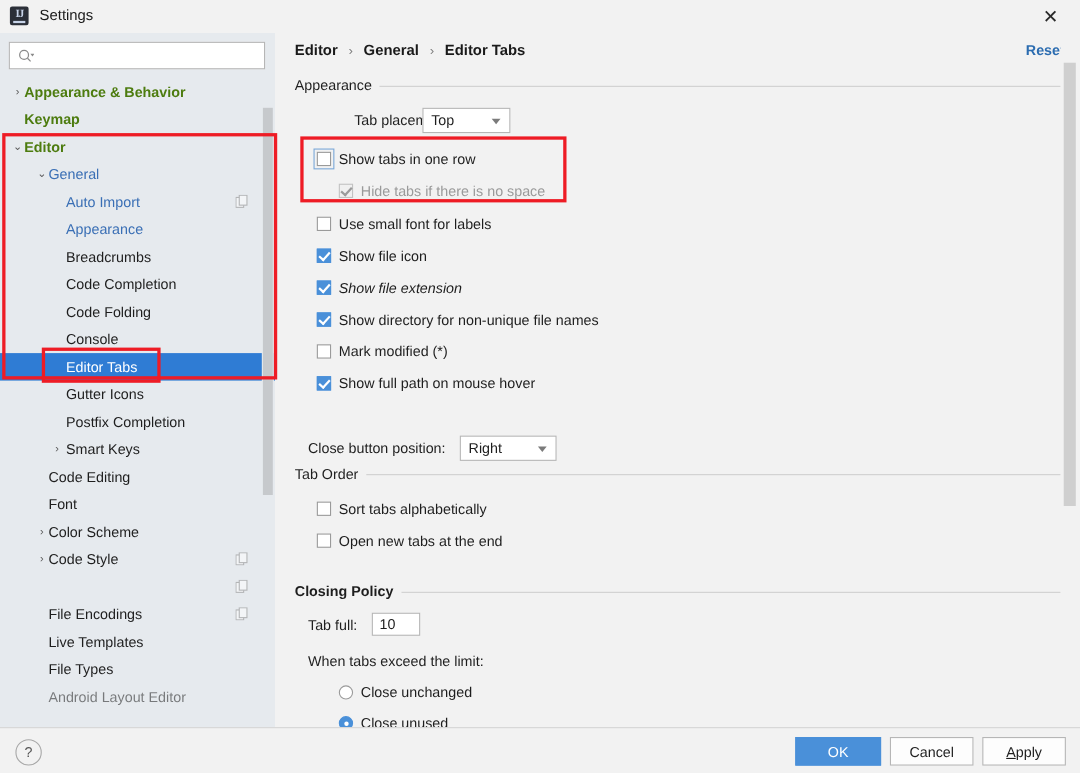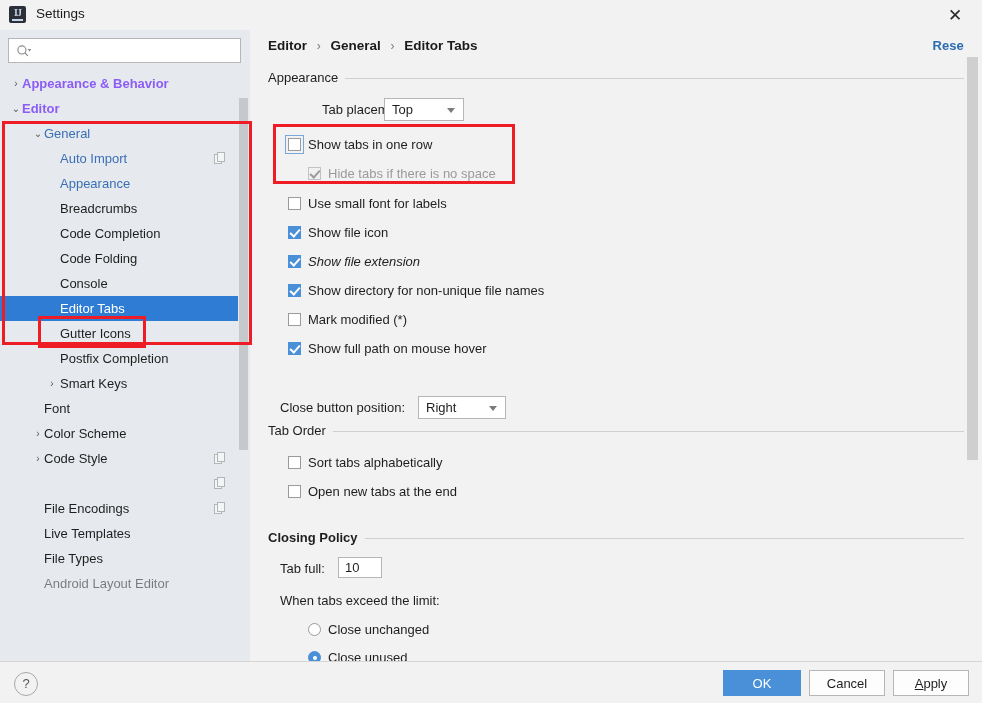--- a/index.html
+++ b/index.html
@@ -33,21 +33,21 @@
                 background:transparent;font-family:inherit;font-size:12.5px;color:#1e1e1e;}
 
   .tree{position:absolute;left:0;top:41px;width:250px;height:590px;overflow:hidden;}
   .tree-item{position:relative;height:25px;line-height:25px;white-space:nowrap;cursor:pointer;}
   .tree-item .arrow{position:absolute;width:12px;height:25px;line-height:25px;text-align:center;
                     font-size:10px;color:#5a5a5a;}
   .tree-item .lbl{position:absolute;font-size:13px;}
   .tree-item .copy-ic{position:absolute;right:24px;top:6px;width:12px;height:12px;opacity:.55;}
   .tree-item.selected{background:#2f7cd4;}
   .tree-item.selected .lbl{color:#ffffff;}
-  .bold{font-weight:bold;color:#8b5cf6;}
+  .bold{font-weight:bold;color:#4d7c0f;}
   .bluelbl{color:#3a6fb5;}
   .clipped{opacity:.55;}
 
   .sb-track{position:absolute;left:238px;top:41px;width:11px;height:590px;background:#e6eaee;}
   .sb-thumb{position:absolute;left:239px;top:68px;width:9px;height:352px;background:#c6c9cc;}
 
   
   .content{position:absolute;left:250px;top:30px;width:732px;height:631px;background:#f2f2f2;}
   .breadcrumb{position:absolute;left:18px;top:8px;font-size:13.5px;font-weight:bold;color:#1a1a1a;}
   .breadcrumb .sep{color:#7c7c7c;font-weight:normal;margin:0 6px;font-size:12px;}
@@ -134,20 +134,23 @@
       </svg>
       <input class="search-input" type="text" value="" placeholder="" style="">
     </div>
 
     <div class="tree" id="tree">
         <div class="tree-item">
           <span class="arrow" style="left:10px">›</span>
           <span class="lbl bold" style="left:22px">Appearance &amp; Behavior</span>
         </div>
         <div class="tree-item">
+          <span class="lbl bold" style="left:22px">Keymap</span>
+        </div>
+        <div class="tree-item">
           <span class="arrow" style="left:10px">⌄</span>
           <span class="lbl bold" style="left:22px">Editor</span>
         </div>
         <div class="tree-item">
           <span class="arrow" style="left:32px">⌄</span>
           <span class="lbl bluelbl" style="left:44px">General</span>
         </div>
         <div class="tree-item">
           <span class="lbl bluelbl" style="left:60px">Auto Import</span>
           <svg class="copy-ic" viewBox="0 0 12 12">
@@ -175,20 +178,23 @@
         </div>
         <div class="tree-item">
           <span class="lbl" style="left:60px">Gutter Icons</span>
         </div>
         <div class="tree-item">
           <span class="lbl" style="left:60px">Postfix Completion</span>
         </div>
         <div class="tree-item">
           <span class="arrow" style="left:46px">›</span>
           <span class="lbl" style="left:60px">Smart Keys</span>
+        </div>
+        <div class="tree-item">
+          <span class="lbl" style="left:44px">Code Editing</span>
         </div>
         <div class="tree-item">
           <span class="lbl" style="left:44px">Font</span>
         </div>
         <div class="tree-item">
           <span class="arrow" style="left:32px">›</span>
           <span class="lbl" style="left:44px">Color Scheme</span>
         </div>
         <div class="tree-item">
           <span class="arrow" style="left:32px">›</span>

